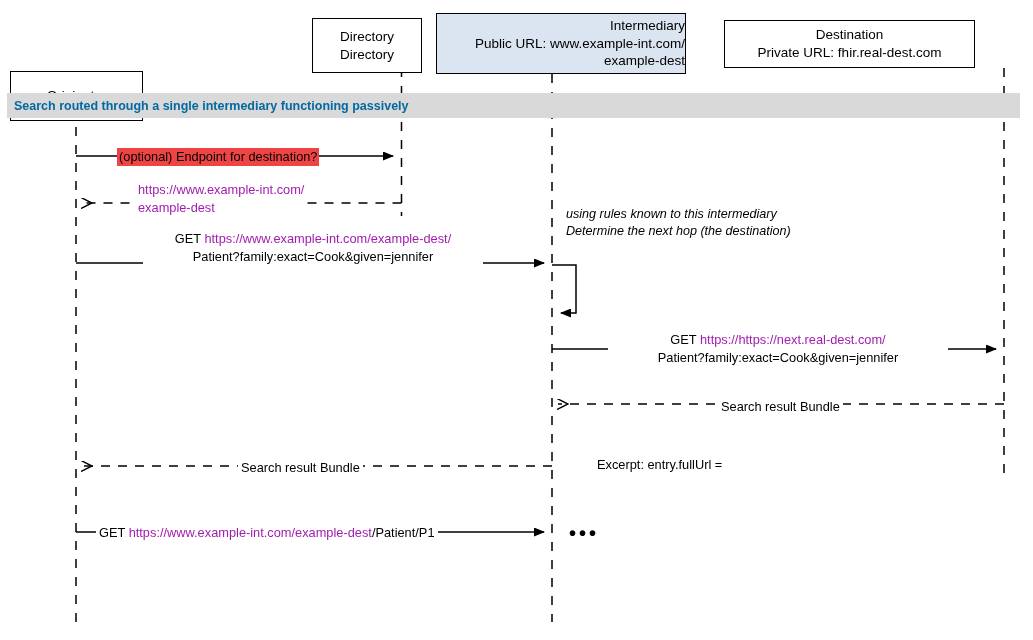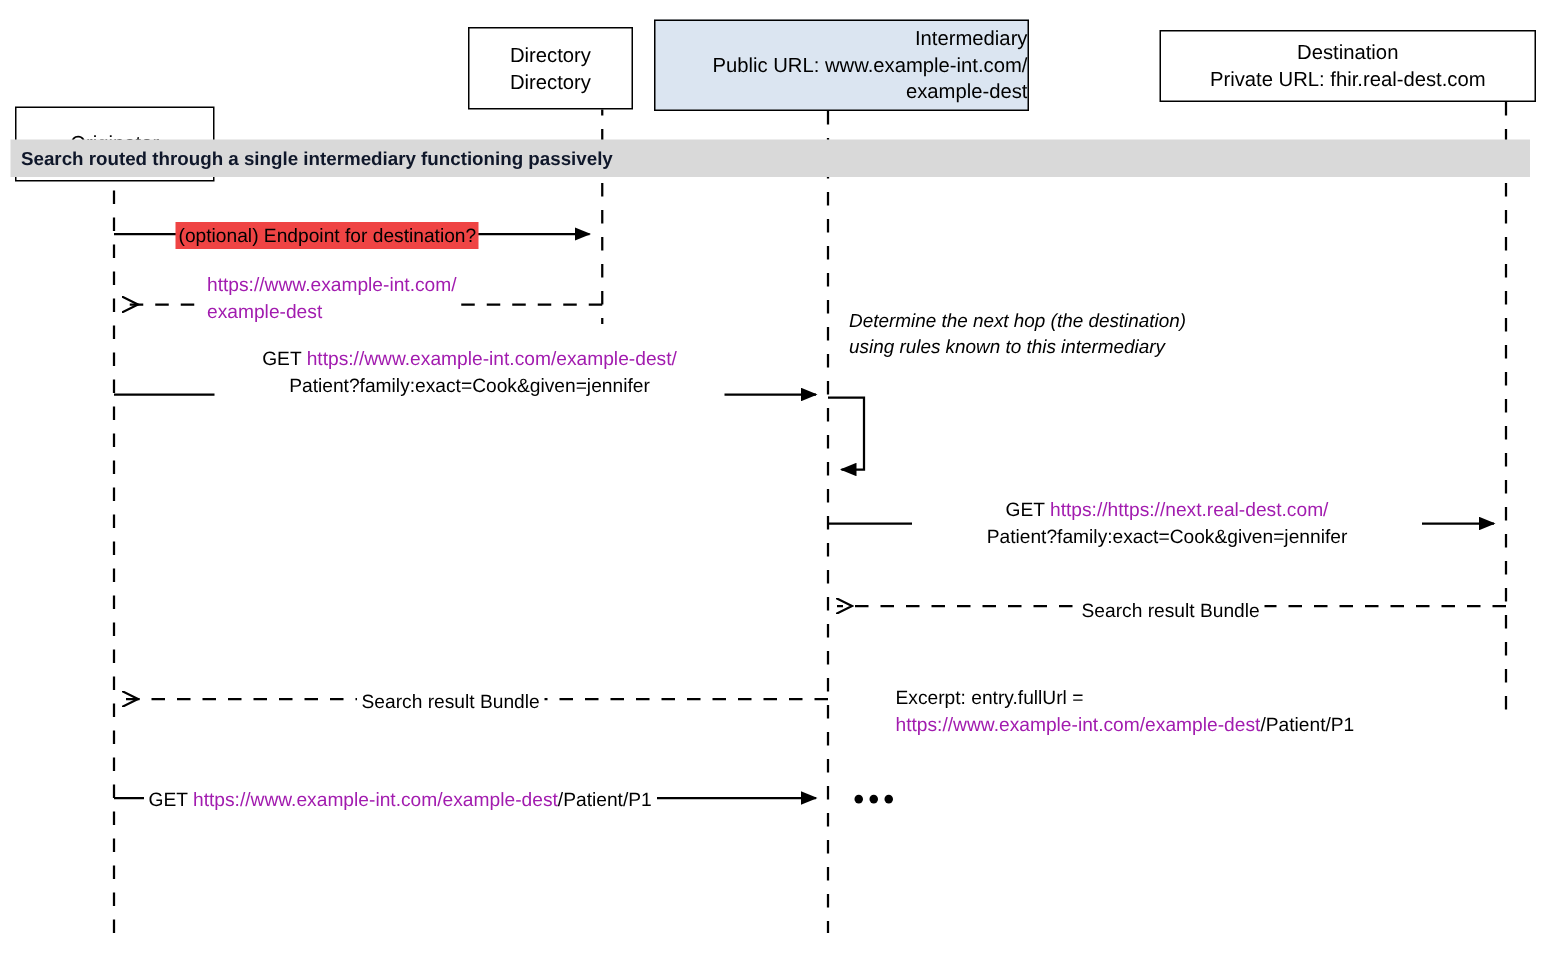--- a/index.html
+++ b/index.html
@@ -7,21 +7,21 @@
   #canvas{position:relative;width:1033px;height:640px;overflow:hidden;background:#fff;}
   #svg{position:absolute;left:0;top:0;width:1033px;height:640px;}
 
   .node-box{position:absolute;box-sizing:border-box;border:1.3px solid #000;background:#fff;
             display:flex;flex-direction:column;align-items:center;justify-content:center;
             text-align:center;font-size:13.5px;line-height:1.33;color:#000;}
   .node-box.shaded{background:#dbe5f1;}
   .node-line{display:block;white-space:nowrap;}
 
   .banner{position:absolute;background:#d9d9d9;display:flex;align-items:center;
-          font-size:12.5px;font-weight:bold;color:#0f172a;padding-left:7px;box-sizing:border-box;}
+          font-size:12.5px;font-weight:bold;color:#0369a1;padding-left:7px;box-sizing:border-box;}
 
   .lbl{position:absolute;font-size:12.8px;line-height:1.38;color:#000;white-space:nowrap;}
   .lbl.center{text-align:center;}
   .lbl.italic{font-style:italic;font-size:12.6px;}
   .blue{color:#a21caf;}
   .ell{position:absolute;font-size:20px;font-weight:bold;letter-spacing:3px;line-height:1;color:#000;}
 </style>
 </head>
 <body>
 
@@ -69,21 +69,21 @@
     <span class="node-line">Directory</span>
     <span class="node-line">Directory</span>
   </div>
 
   <div class="node-box shaded" style="left:436px;top:13px;width:250px;height:61px;align-items:flex-end;">
     <span class="node-line">Intermediary</span>
     <span class="node-line">Public URL: www.example-int.com/</span>
     <span class="node-line">example-dest</span>
   </div>
 
-  <div class="node-box" style="left:773px;top:20px;width:251px;height:48px;">
+  <div class="node-box" style="left:724px;top:20px;width:251px;height:48px;">
     <span class="node-line">Destination</span>
     <span class="node-line">Private URL: fhir.real-dest.com</span>
   </div>
 
   <div class="banner" style="left:7px;top:93px;width:1013px;height:25px;">
     <span>Search routed through a single intermediary functioning passively</span>
   </div>
 
   <div class="lbl" style="left:117px;top:148px;background:#ef4444;padding:0 2px;">
     <span>(optional) Endpoint for destination?</span>
@@ -93,36 +93,35 @@
     <div class="blue">https://www.example-int.com/</div>
     <div class="blue">example-dest</div>
   </div>
 
   <div class="lbl center" style="left:143px;top:230px;width:340px;background:#fff;">
     <div><span>GET </span><span class="blue">https://www.example-int.com/example-dest/</span></div>
     <div>Patient?family:exact=Cook&amp;given=jennifer</div>
   </div>
 
   <div class="lbl italic" style="left:566px;top:206px;">
+    <div>using rules known to this intermediary</div>
     <div>Determine the next hop (the destination)</div>
-    <div>using rules known to this intermediary</div>
   </div>
 
   <div class="lbl center" style="left:608px;top:331px;width:340px;background:#fff;">
     <div><span>GET </span><span class="blue">https://https://next.real-dest.com/</span></div>
     <div>Patient?family:exact=Cook&amp;given=jennifer</div>
   </div>
 
   <div class="lbl" style="left:718px;top:398px;background:#fff;padding:0 3px;">
     <span>Search result Bundle</span>
   </div>
 
   <div class="lbl" style="left:597px;top:427px;margin-top:29px;">
     <div>Excerpt: entry.fullUrl =</div>
-    <div><span class="blue">https://www.example-int.com/example-dest</span><span>/Patient/P1</span></div>
   </div>
 
   <div class="lbl" style="left:238px;top:459px;background:#fff;padding:0 3px;">
     <span>Search result Bundle</span>
   </div>
 
   <div class="lbl" style="left:96px;top:524px;background:#fff;padding:0 3px;">
     <span>GET </span><span class="blue">https://www.example-int.com/example-dest</span><span>/Patient/P1</span>
   </div>
 

